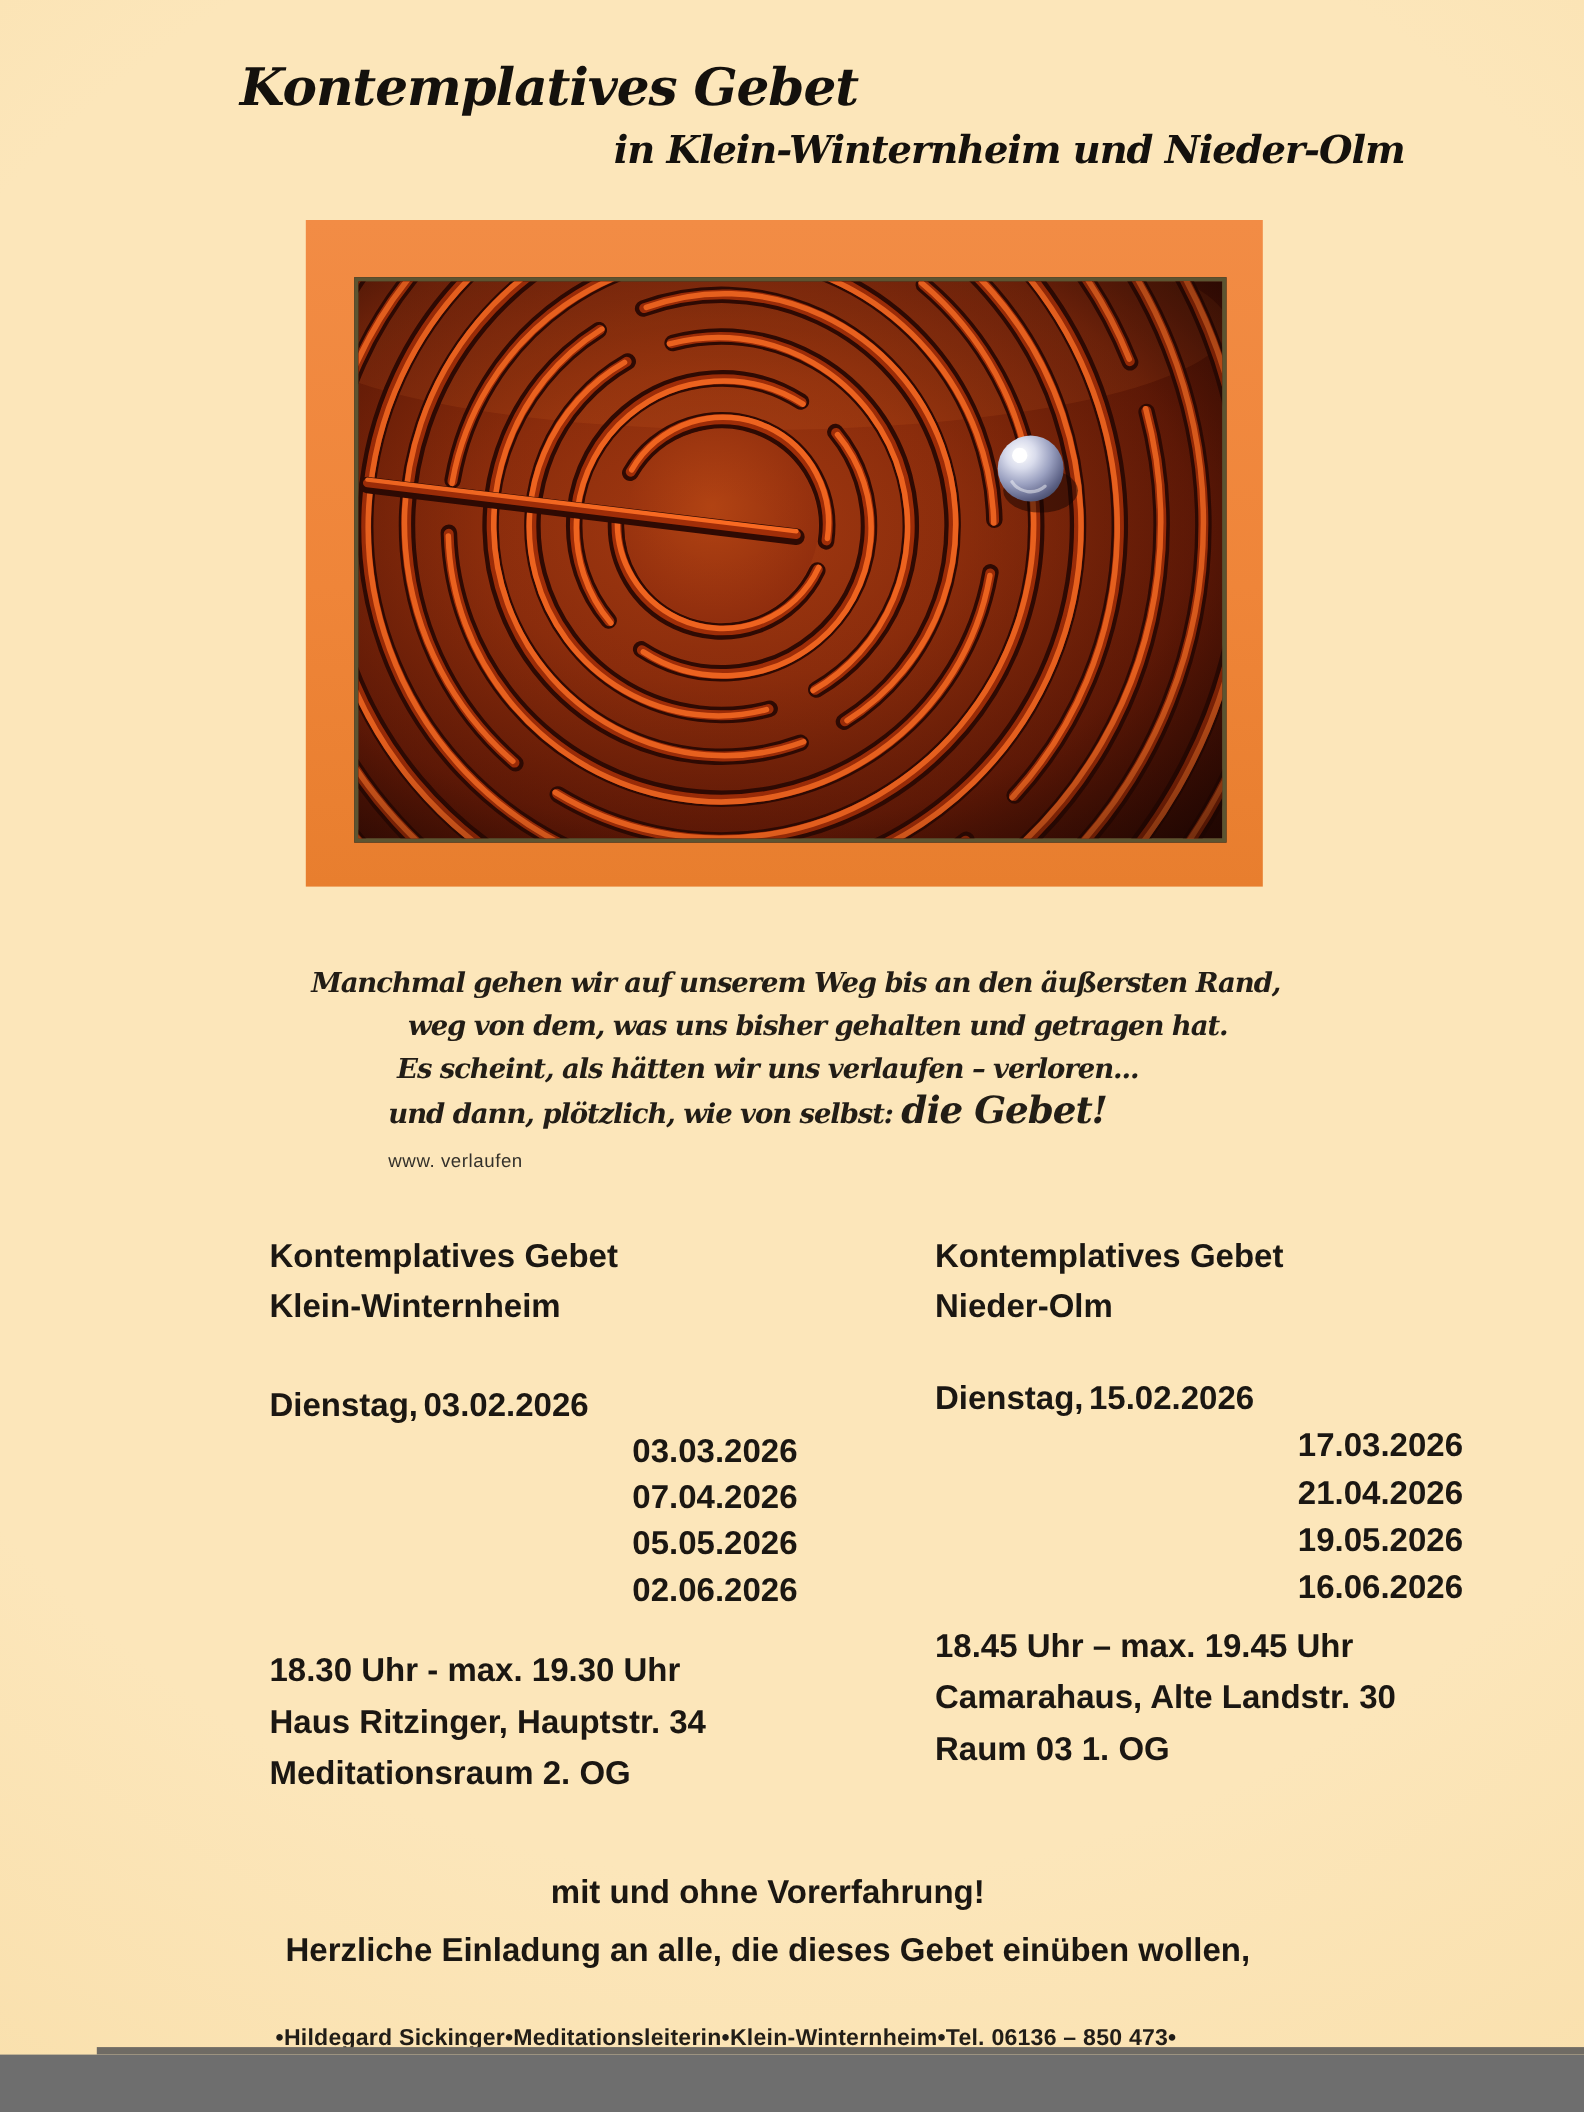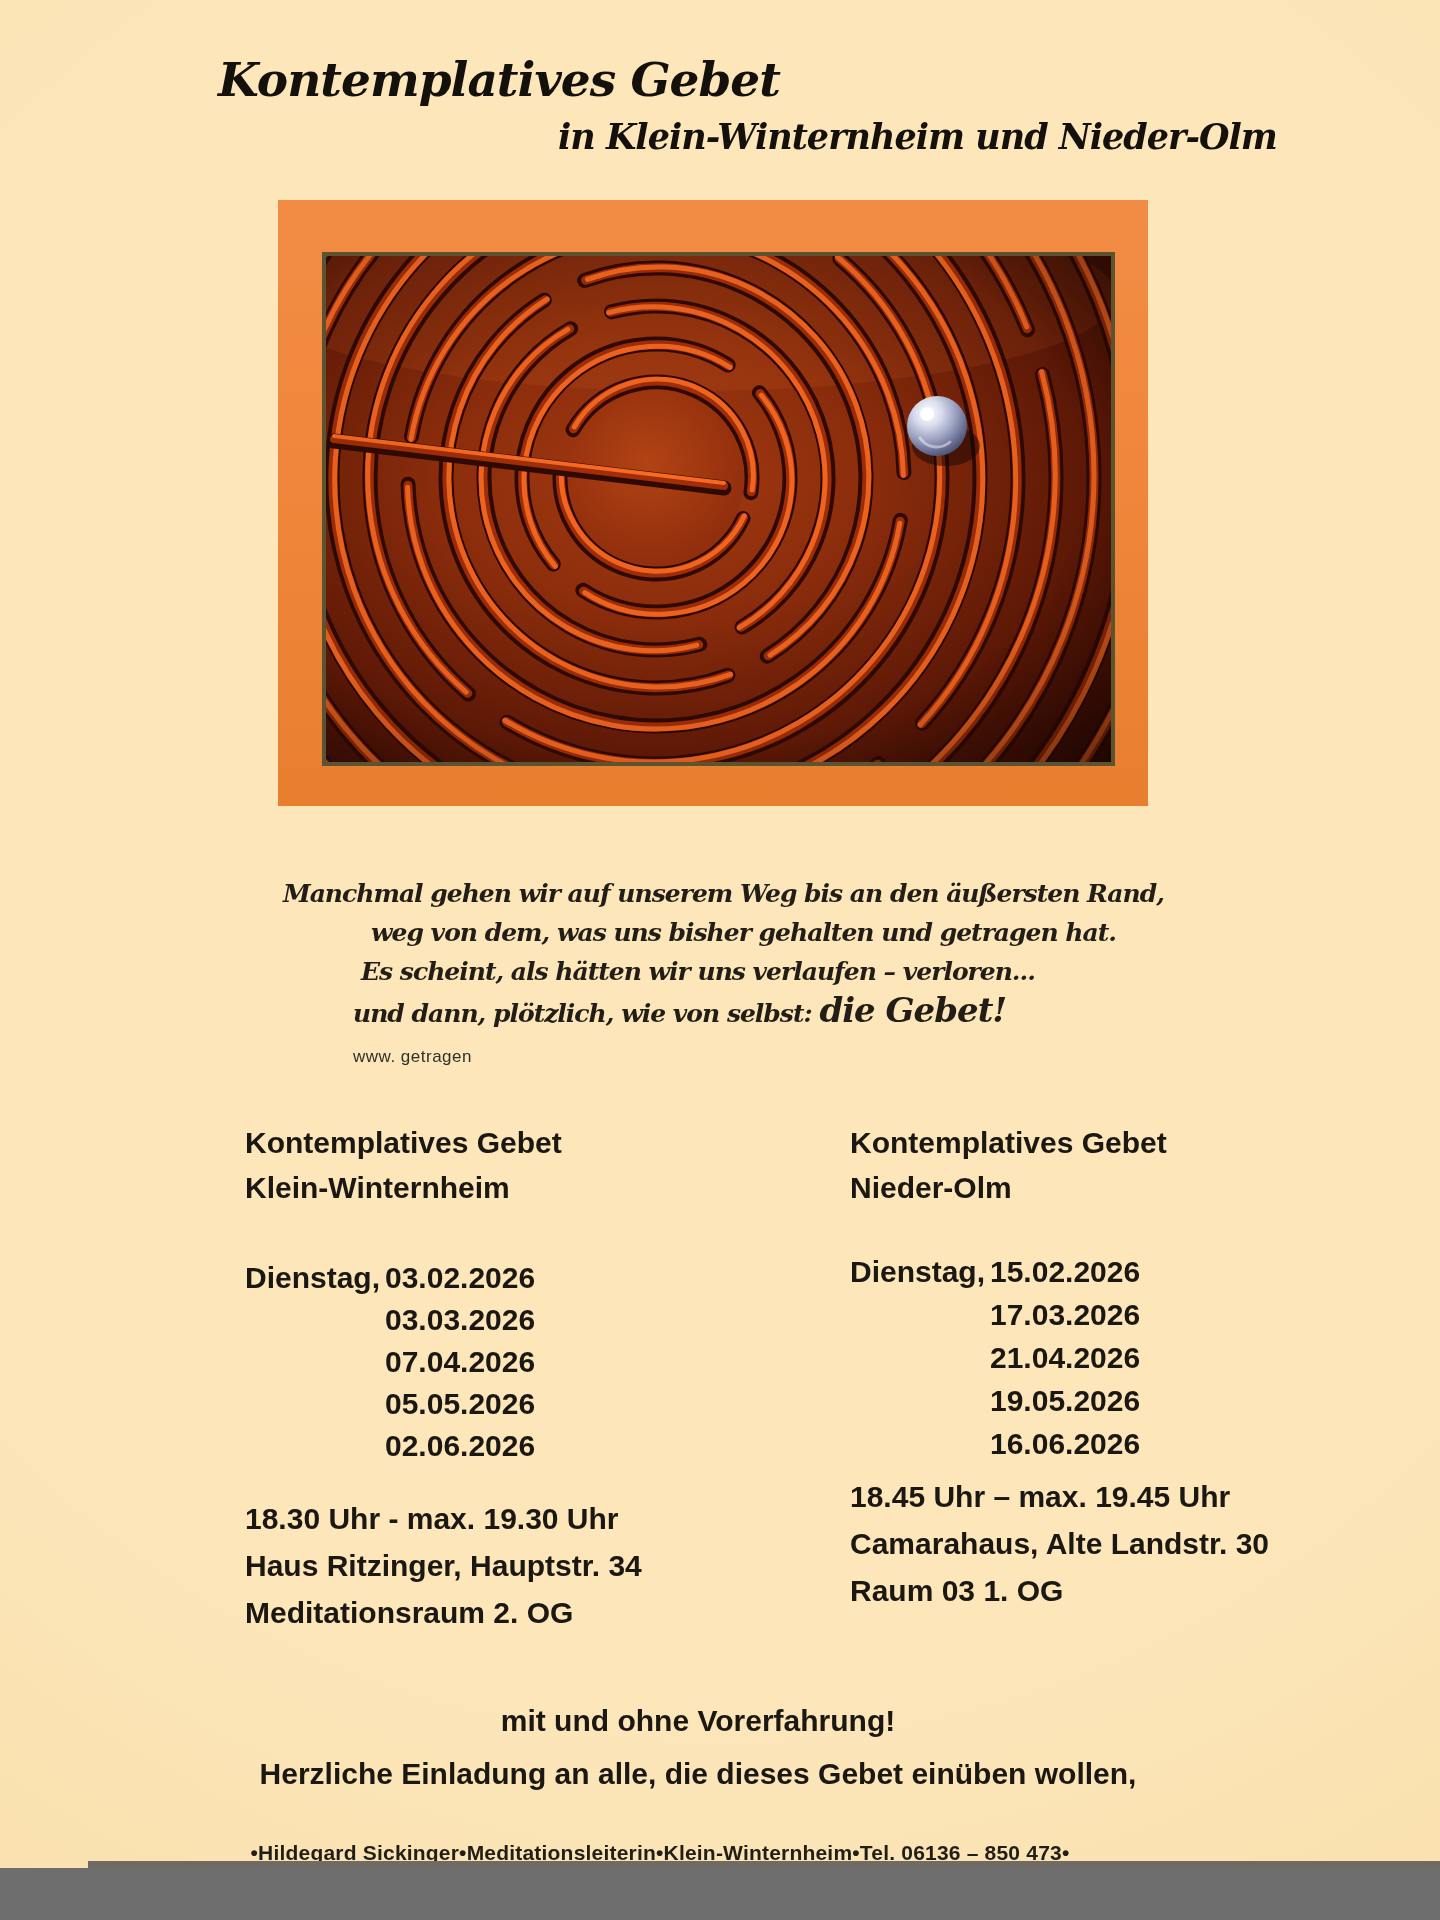--- a/index.html
+++ b/index.html
@@ -36,21 +36,21 @@
   }
 
   .col { position:absolute; top:1120px; width:480px; font-weight:700; font-size:30px; }
   .col-left  { left:245px; }
   .col-right { left:850px; }
   .col-heading { line-height:45px; }
   .dates { margin-top:47px; line-height:42px; }
   .col-right .dates { margin-top:40px; line-height:43px; }
   .date-first { display:flex; }
   .date-first .day { width:140px; flex:0 0 140px; }
-  .date-more { padding-left:140px; }
+  .date-more { padding-left:140px;text-align:right; }
   .details { margin-top:28px; line-height:47px; }
   .col-right .details { margin-top:8px; }
 
   .invite {
     position:absolute; left:0; top:1694px; width:1396px; text-align:center;
     font-weight:700; font-size:30px; line-height:53px;
   }
   .footer {
     position:absolute; left:130px; top:1841px; width:1060px; text-align:center;
     font-weight:700; font-size:21px; letter-spacing:0.2px; color:#211d17;
@@ -159,21 +159,21 @@
         </g>
       </svg>
     </div>
   </div>
 
   <div class="script poem">
     <div class="l1">Manchmal gehen wir auf unserem Weg bis an den äußersten Rand,</div>
     <div class="l2">weg von dem, was uns bisher gehalten und getragen hat.</div>
     <div class="l3">Es scheint, als hätten wir uns verlaufen – verloren...</div>
     <div class="l4"><span>und dann, plötzlich, wie von selbst:</span> <span class="mitte">die Gebet!</span></div>
-    <div class="poem-src">www. getragen</div>
+    <div class="poem-src">www. verlaufen</div>
   </div>
 
   <div class="col col-left">
     <div class="col-heading">
       <div>Kontemplatives Gebet</div>
       <div>Klein-Winternheim</div>
     </div>
     <div class="dates">
       <div class="date-first">
         <span class="day">Dienstag,</span>

